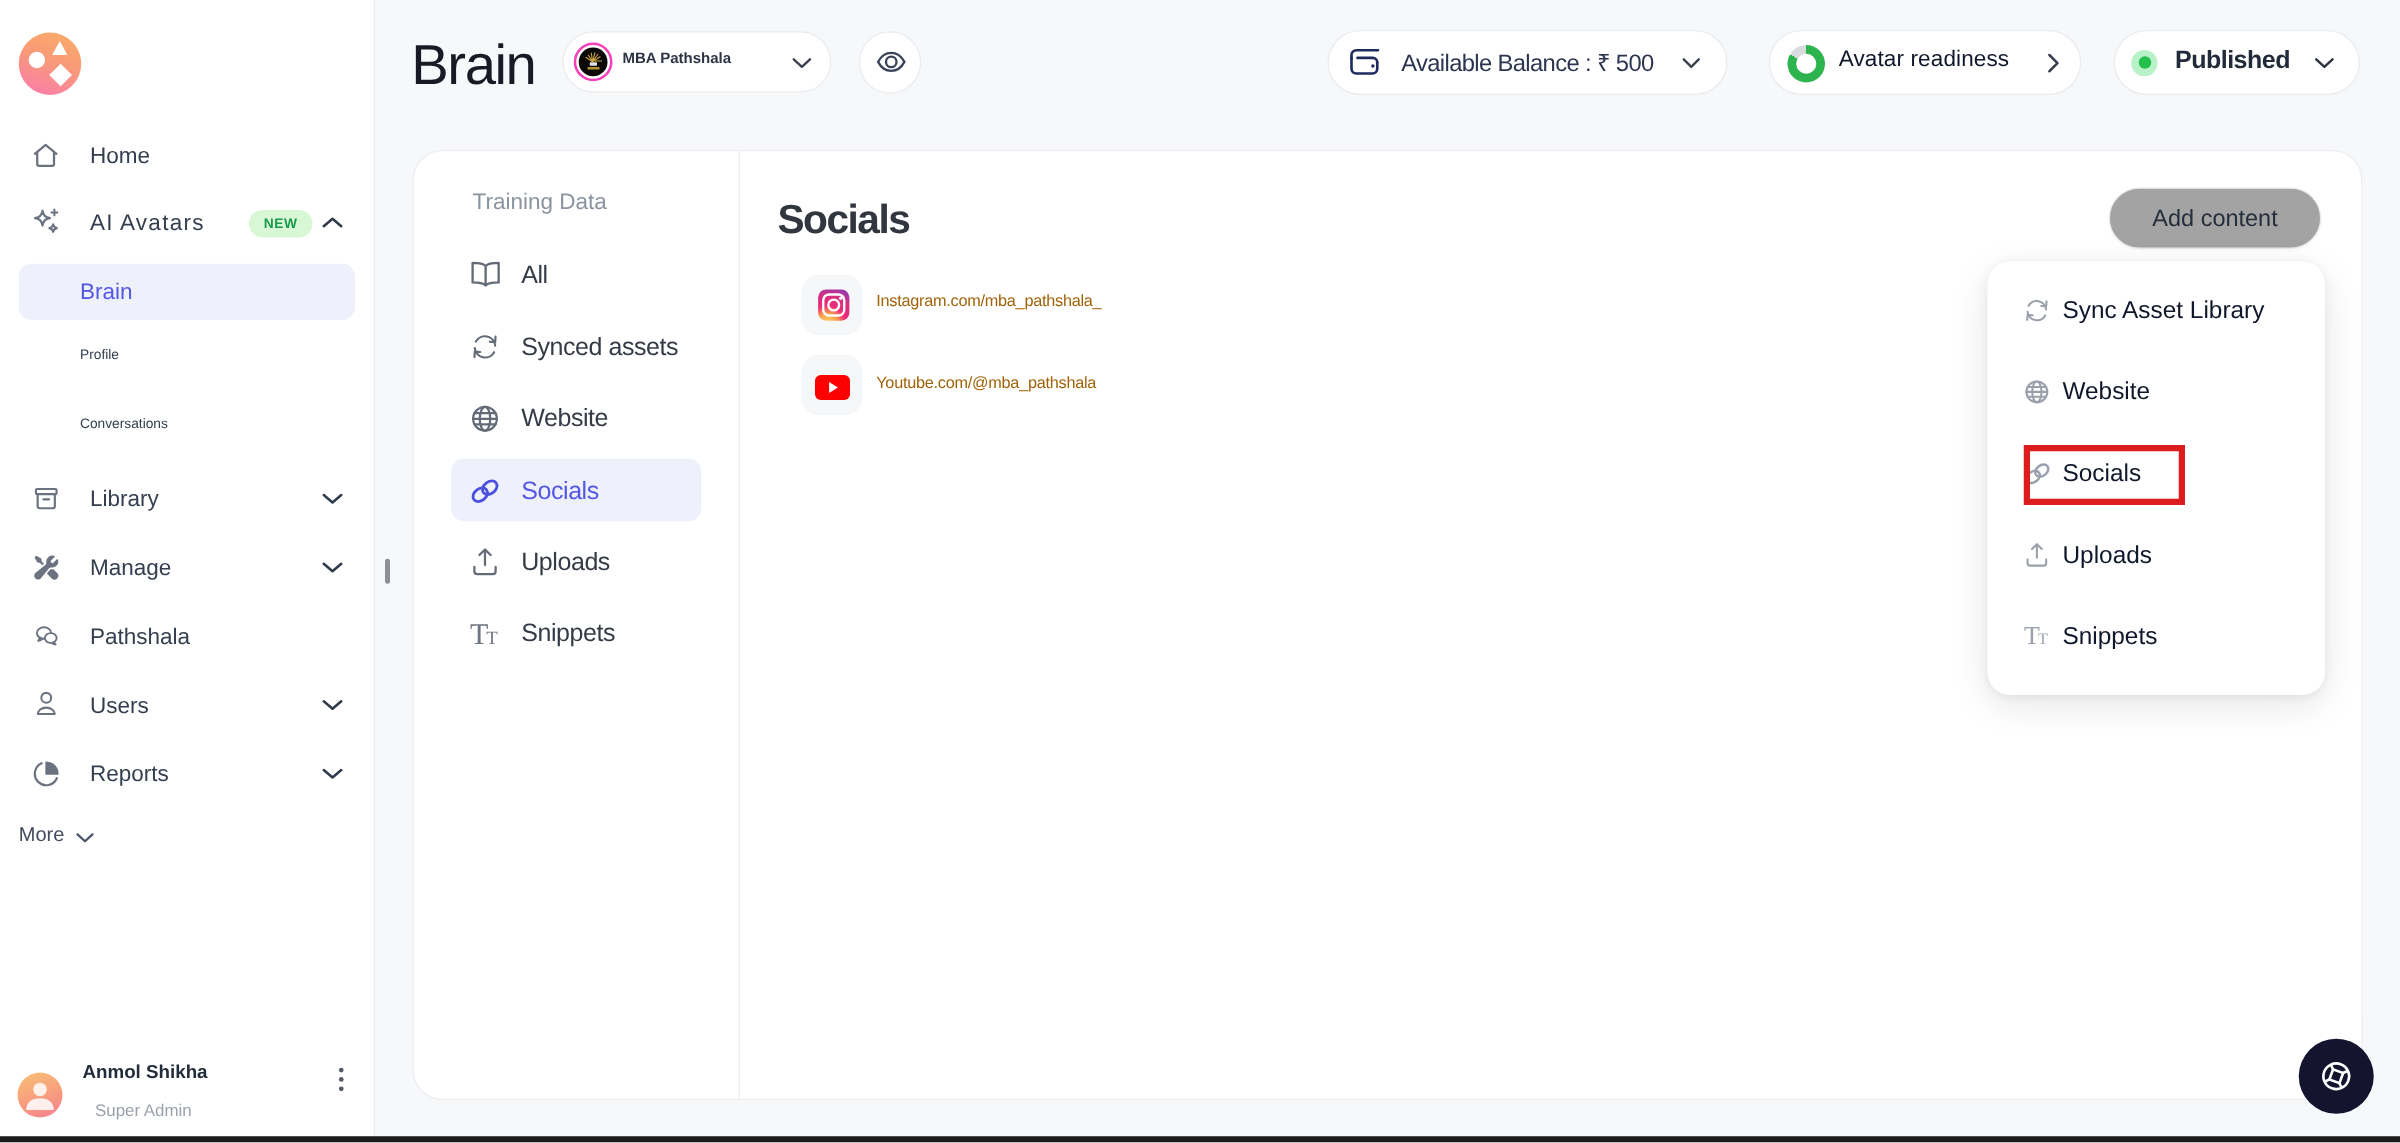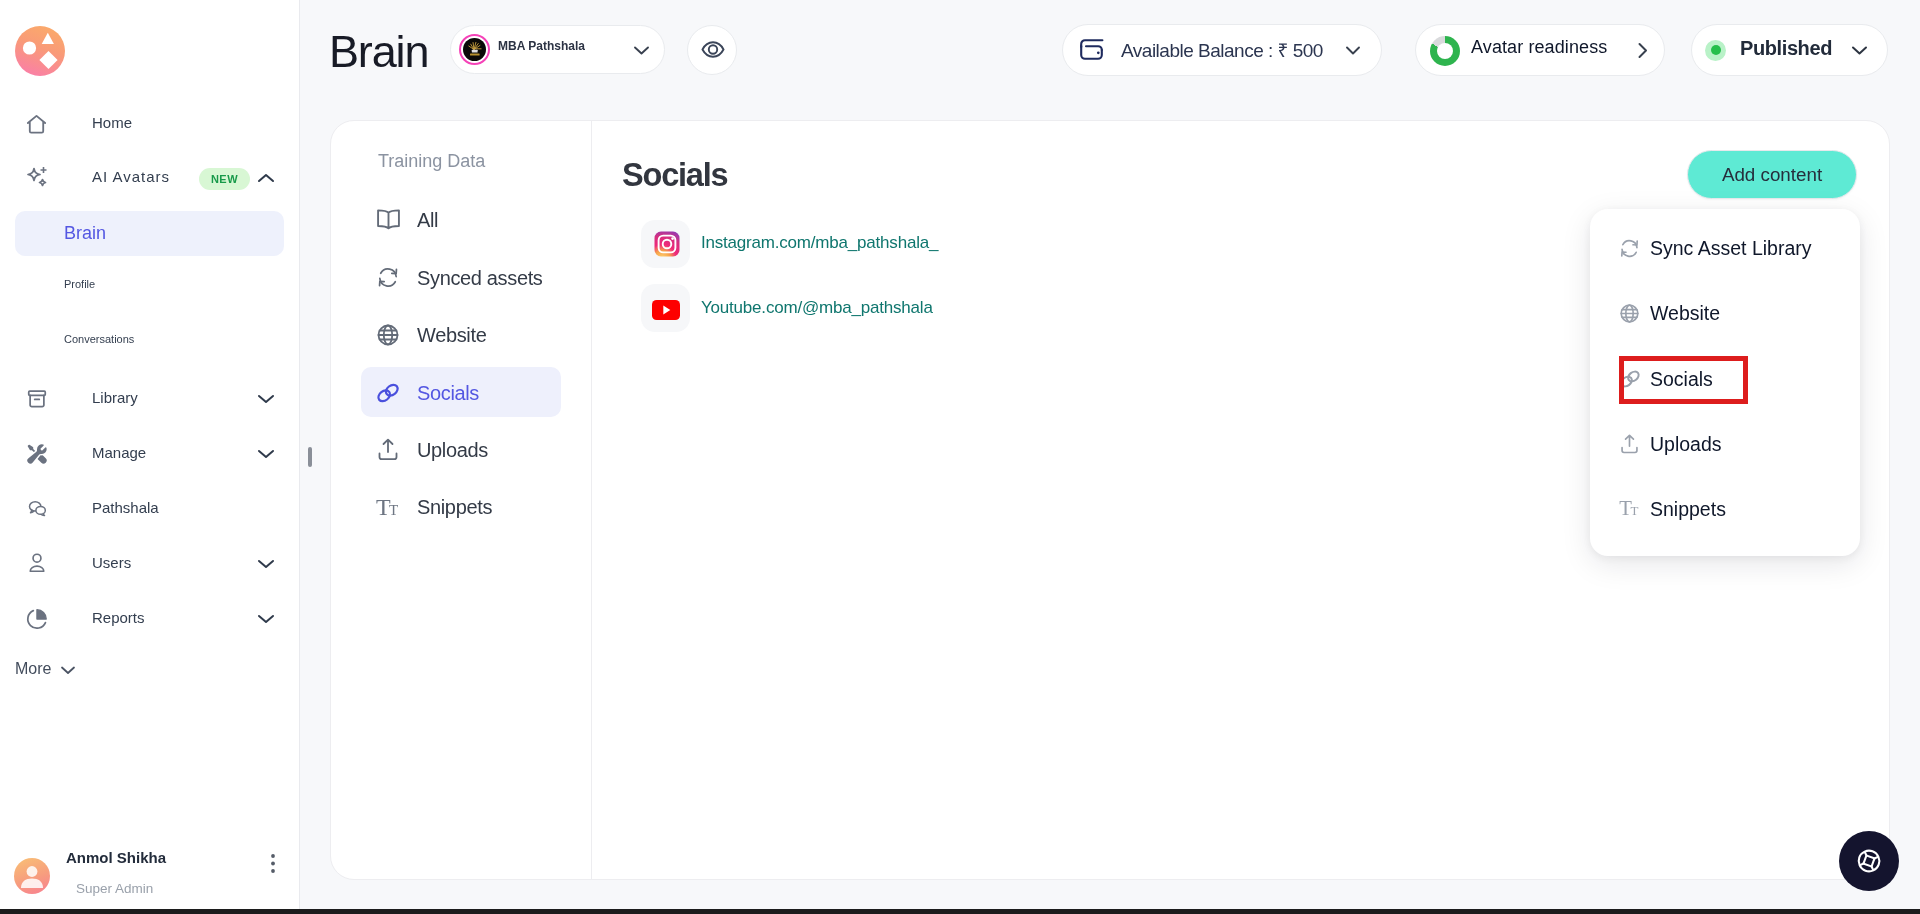--- a/index.html
+++ b/index.html
@@ -3,21 +3,21 @@
 <meta charset="utf-8">
 <style>
 * { margin:0; padding:0; box-sizing:border-box; }
 html,body { width:1920px; height:914px; overflow:hidden; font-family:"Liberation Sans", sans-serif; background:#f7f8fa; }
 .abs { position:absolute; }
 #stage { position:relative; width:1920px; height:914px; }
 
 #sidebar { left:0; top:0; width:300px; height:909px; background:#fff; border-right:1px solid #e9eaee; }
 .logo { left:15px; top:26px; width:50px; height:50px; border-radius:50%; background:linear-gradient(200deg,#fbae67 0%,#f99a78 45%,#fa7ab0 100%); }
 .nav-ico { position:absolute; left:26px; color:#6b7280; }
-.nav-txt { position:absolute; left:72px; font-size:15px; color:#333e4f;margin-left:20px; }
+.nav-txt { position:absolute; left:72px; font-size:18px; color:#333e4f; }
 .sub-txt { position:absolute; left:64px; font-size:11px; color:#333e4f; }
 .chev { position:absolute; left:257px; color:#313c4d; }
 #brain-sel { left:15px; top:211px; width:269px; height:45px; border-radius:10px; background:#eef1fc; }
 .newpill { position:absolute; left:199px; top:168px; width:51px; height:22px; border-radius:11px; background:#d8f7d4; color:#189a4a; font-size:11px; font-weight:bold; text-align:center; line-height:22px; letter-spacing:.5px; }
 #more-row { left:15px; top:660px; font-size:16px; color:#424c5c; }
 
 #uavatar { left:14px; top:858px; width:36px; height:36px; border-radius:50%; background:linear-gradient(160deg,#f9c174 0%,#f79d7e 55%,#f87f92 100%); overflow:hidden; }
 #uname { left:66px; top:849px; font-size:15px; font-weight:bold; color:#232c3b; }
 #urole { left:76px; top:881px; font-size:13.5px; color:#9aa1ab; }
 
@@ -35,23 +35,23 @@
 #card { left:330px; top:120px; width:1560px; height:760px; background:#fff; border:1px solid #ededf0; border-radius:24px; }
 #divider { left:591px; top:121px; width:1px; height:758px; background:#ededf0; }
 #handle { left:308px; top:447px; width:4px; height:20px; border-radius:2px; background:#8a8f98; }
 
 #td-label { left:378px; top:151px; font-size:18px; color:#8b93a1; }
 .td-ico { position:absolute; left:376px; color:#636b78; }
 .td-txt { position:absolute; left:417px; font-size:20px; color:#343b47; letter-spacing:-0.35px; }
 #soc-sel { left:361px; top:367px; width:200px; height:50px; border-radius:10px; background:#eef0fc; }
 
 #soc-h { left:622px; top:157px; font-size:32.5px; font-weight:bold; color:#32363f; letter-spacing:-1.2px; }
-#addc { left:1687px; top:150px; width:170px; height:49px; border-radius:25px; background:#5eead4; border:1px solid #e7e9ec; box-shadow:0 1px 2px rgba(16,24,40,.04); font-size:18.8px; color:#262e3c; text-align:center; line-height:47px; }
+#addc { left:1687px; top:150px; width:170px; height:49px; border-radius:25px; background:#a3a3a3; border:1px solid #e7e9ec; box-shadow:0 1px 2px rgba(16,24,40,.04); font-size:18.8px; color:#262e3c; text-align:center; line-height:47px; }
 .tile { position:absolute; left:641px; width:49px; height:48px; border-radius:14px; background:#f6f7f9; }
-.urltxt { position:absolute; left:701px; font-size:17px; color:#0f766e; letter-spacing:-0.2px; }
+.urltxt { position:absolute; left:701px; font-size:13px; color:#a16207; letter-spacing:-0.2px; }
 
 #menu { left:1590px; top:209px; width:270px; height:347px; background:#fff; border-radius:18px; box-shadow:0 8px 30px rgba(20,24,40,.10), 0 2px 8px rgba(20,24,40,.06); }
 .m-ico { position:absolute; left:1619px; color:#9aa1ac; }
 .m-txt { position:absolute; left:1650px; font-size:19.5px; color:#0f172a; }
 #redbox { left:1619px; top:356px; width:129px; height:48px; border:5px solid #dd1d1d; }
 
 #fab { left:1839px; top:831px; width:60px; height:60px; border-radius:50%; background:#14142e; }
 </style>
 </head>
 <body>

